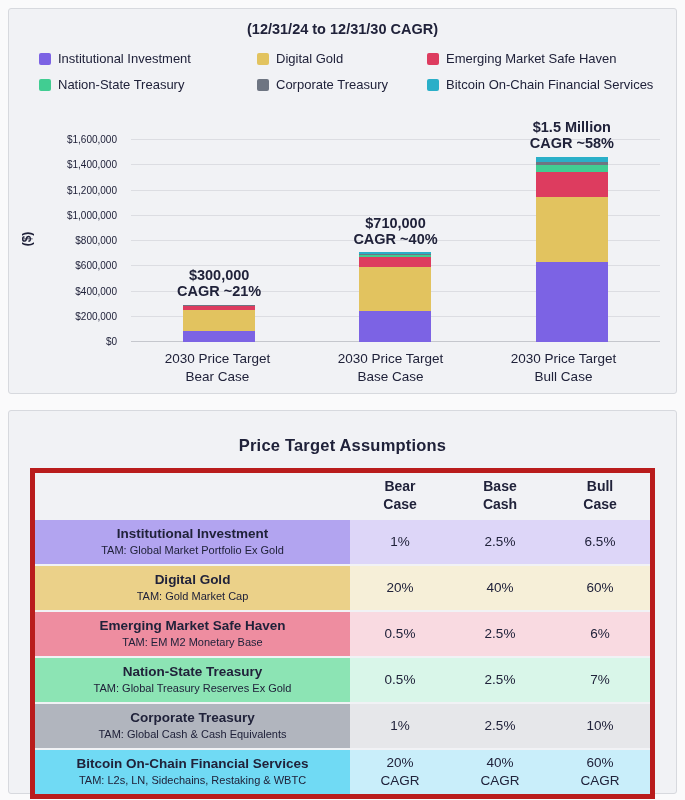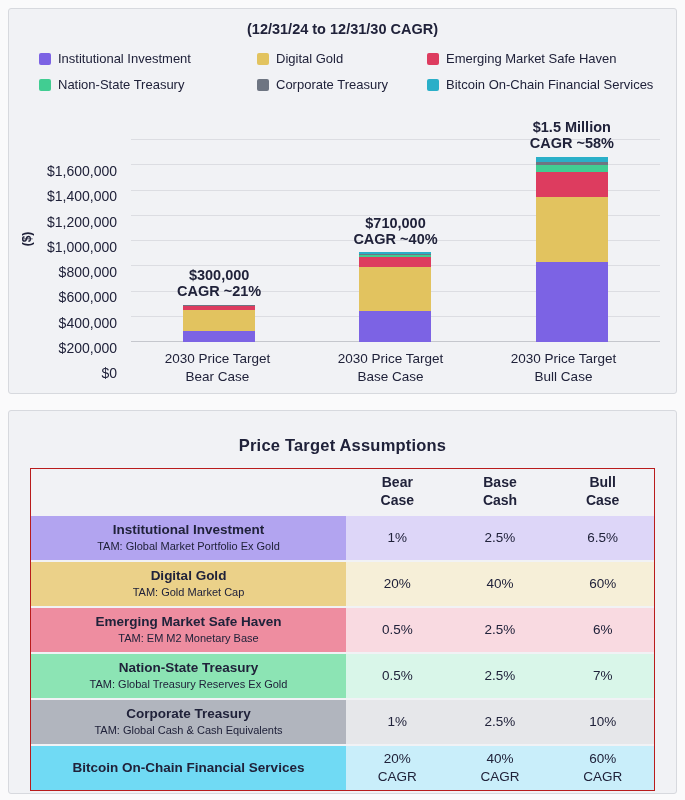--- a/index.html
+++ b/index.html
@@ -33,21 +33,21 @@
   .legend-item { display: flex; align-items: center; gap: 7px; font-size: 13px; font-weight: 500; }
   .swatch { width: 12px; height: 12px; border-radius: 2px; flex: none; }
 
   .chart-region { position: absolute; left: 0; top: 131px; right: 0; height: 250px; }
   .ylabel {
     position: absolute; left: -2px; top: 92px; width: 40px;
     transform: rotate(-90deg);
     font-size: 12px; font-weight: 700; text-align: center;
   }
   .yticks { position: absolute; left: 0; top: 0; width: 114px; height: 202px; }
-  .ytick  { position: absolute; right: 6px; font-size: 14px; line-height: 16px; white-space: nowrap; margin-top: 31px; }
+  .ytick  { position: absolute; right: 6px; font-size: 10px; line-height: 16px; white-space: nowrap; }
   .plot   { position: absolute; left: 122px; right: 16px; top: 0; height: 202px; }
   .gridline { position: absolute; left: 0; right: 0; height: 1px; background: #dcdde2; }
   .gridline.zero { background: #c5c7cd; }
   .cols { position: absolute; left: 0; right: 0; top: 0; bottom: 0; display: flex; }
   .col  { flex: 1; position: relative; }
   .bar  {
     position: absolute; left: 50%; transform: translateX(-50%); bottom: 0;
     width: 72px; display: flex; flex-direction: column-reverse;
   }
   .seg { width: 100%; }
@@ -56,21 +56,21 @@
     text-align: center; font-size: 14.5px; font-weight: 700;
     line-height: 1.12; white-space: pre-line;
   }
   .xcats { position: absolute; left: 122px; right: 26px; top: 210px; display: flex; }
   .xcat  { flex: 1; text-align: center; font-size: 13.5px; font-weight: 500; line-height: 1.35; white-space: pre-line; }
 
   
   .t-title { margin: 25px 0 0; text-align: center; font-size: 16.5px; font-weight: 700; letter-spacing: .2px; }
   .table {
     position: absolute; left: 21px; right: 21px; top: 57px;
-    border: 1px solid #b91c1c;
+    border: 5px solid #b91c1c;
   }
   .thead, .trow { display: grid; grid-template-columns: 315px 1fr 1fr 1fr; }
   .thead { height: 45px; }
   .th {
     display: flex; align-items: center; justify-content: center;
     font-size: 14px; font-weight: 700; line-height: 1.25;
     white-space: pre-line; text-align: center;
   }
   .trow { height: 44px; margin-top: 2px; }
   .label-cell {
@@ -242,20 +242,21 @@
           <div class="row-name">Corporate Treasury</div>
           <div class="row-tam">TAM: Global Cash &amp; Cash Equivalents</div>
         </div>
         <div class="val" style="background: rgb(230, 231, 234);">1%</div>
         <div class="val" style="background: rgb(230, 231, 234);">2.5%</div>
         <div class="val" style="background: rgb(230, 231, 234);">10%</div>
       </div>
       <div class="trow">
         <div class="label-cell" style="background: rgb(112, 218, 244);">
           <div class="row-name">Bitcoin On-Chain Financial Services</div>
+          <div class="row-tam">TAM: L2s, LN, Sidechains, Restaking &amp; WBTC</div>
         </div>
         <div class="val" style="background: rgb(201, 238, 250);">20%
 CAGR</div>
         <div class="val" style="background: rgb(201, 238, 250);">40%
 CAGR</div>
         <div class="val" style="background: rgb(201, 238, 250);">60%
 CAGR</div>
       </div>
     </div>
 </section>

